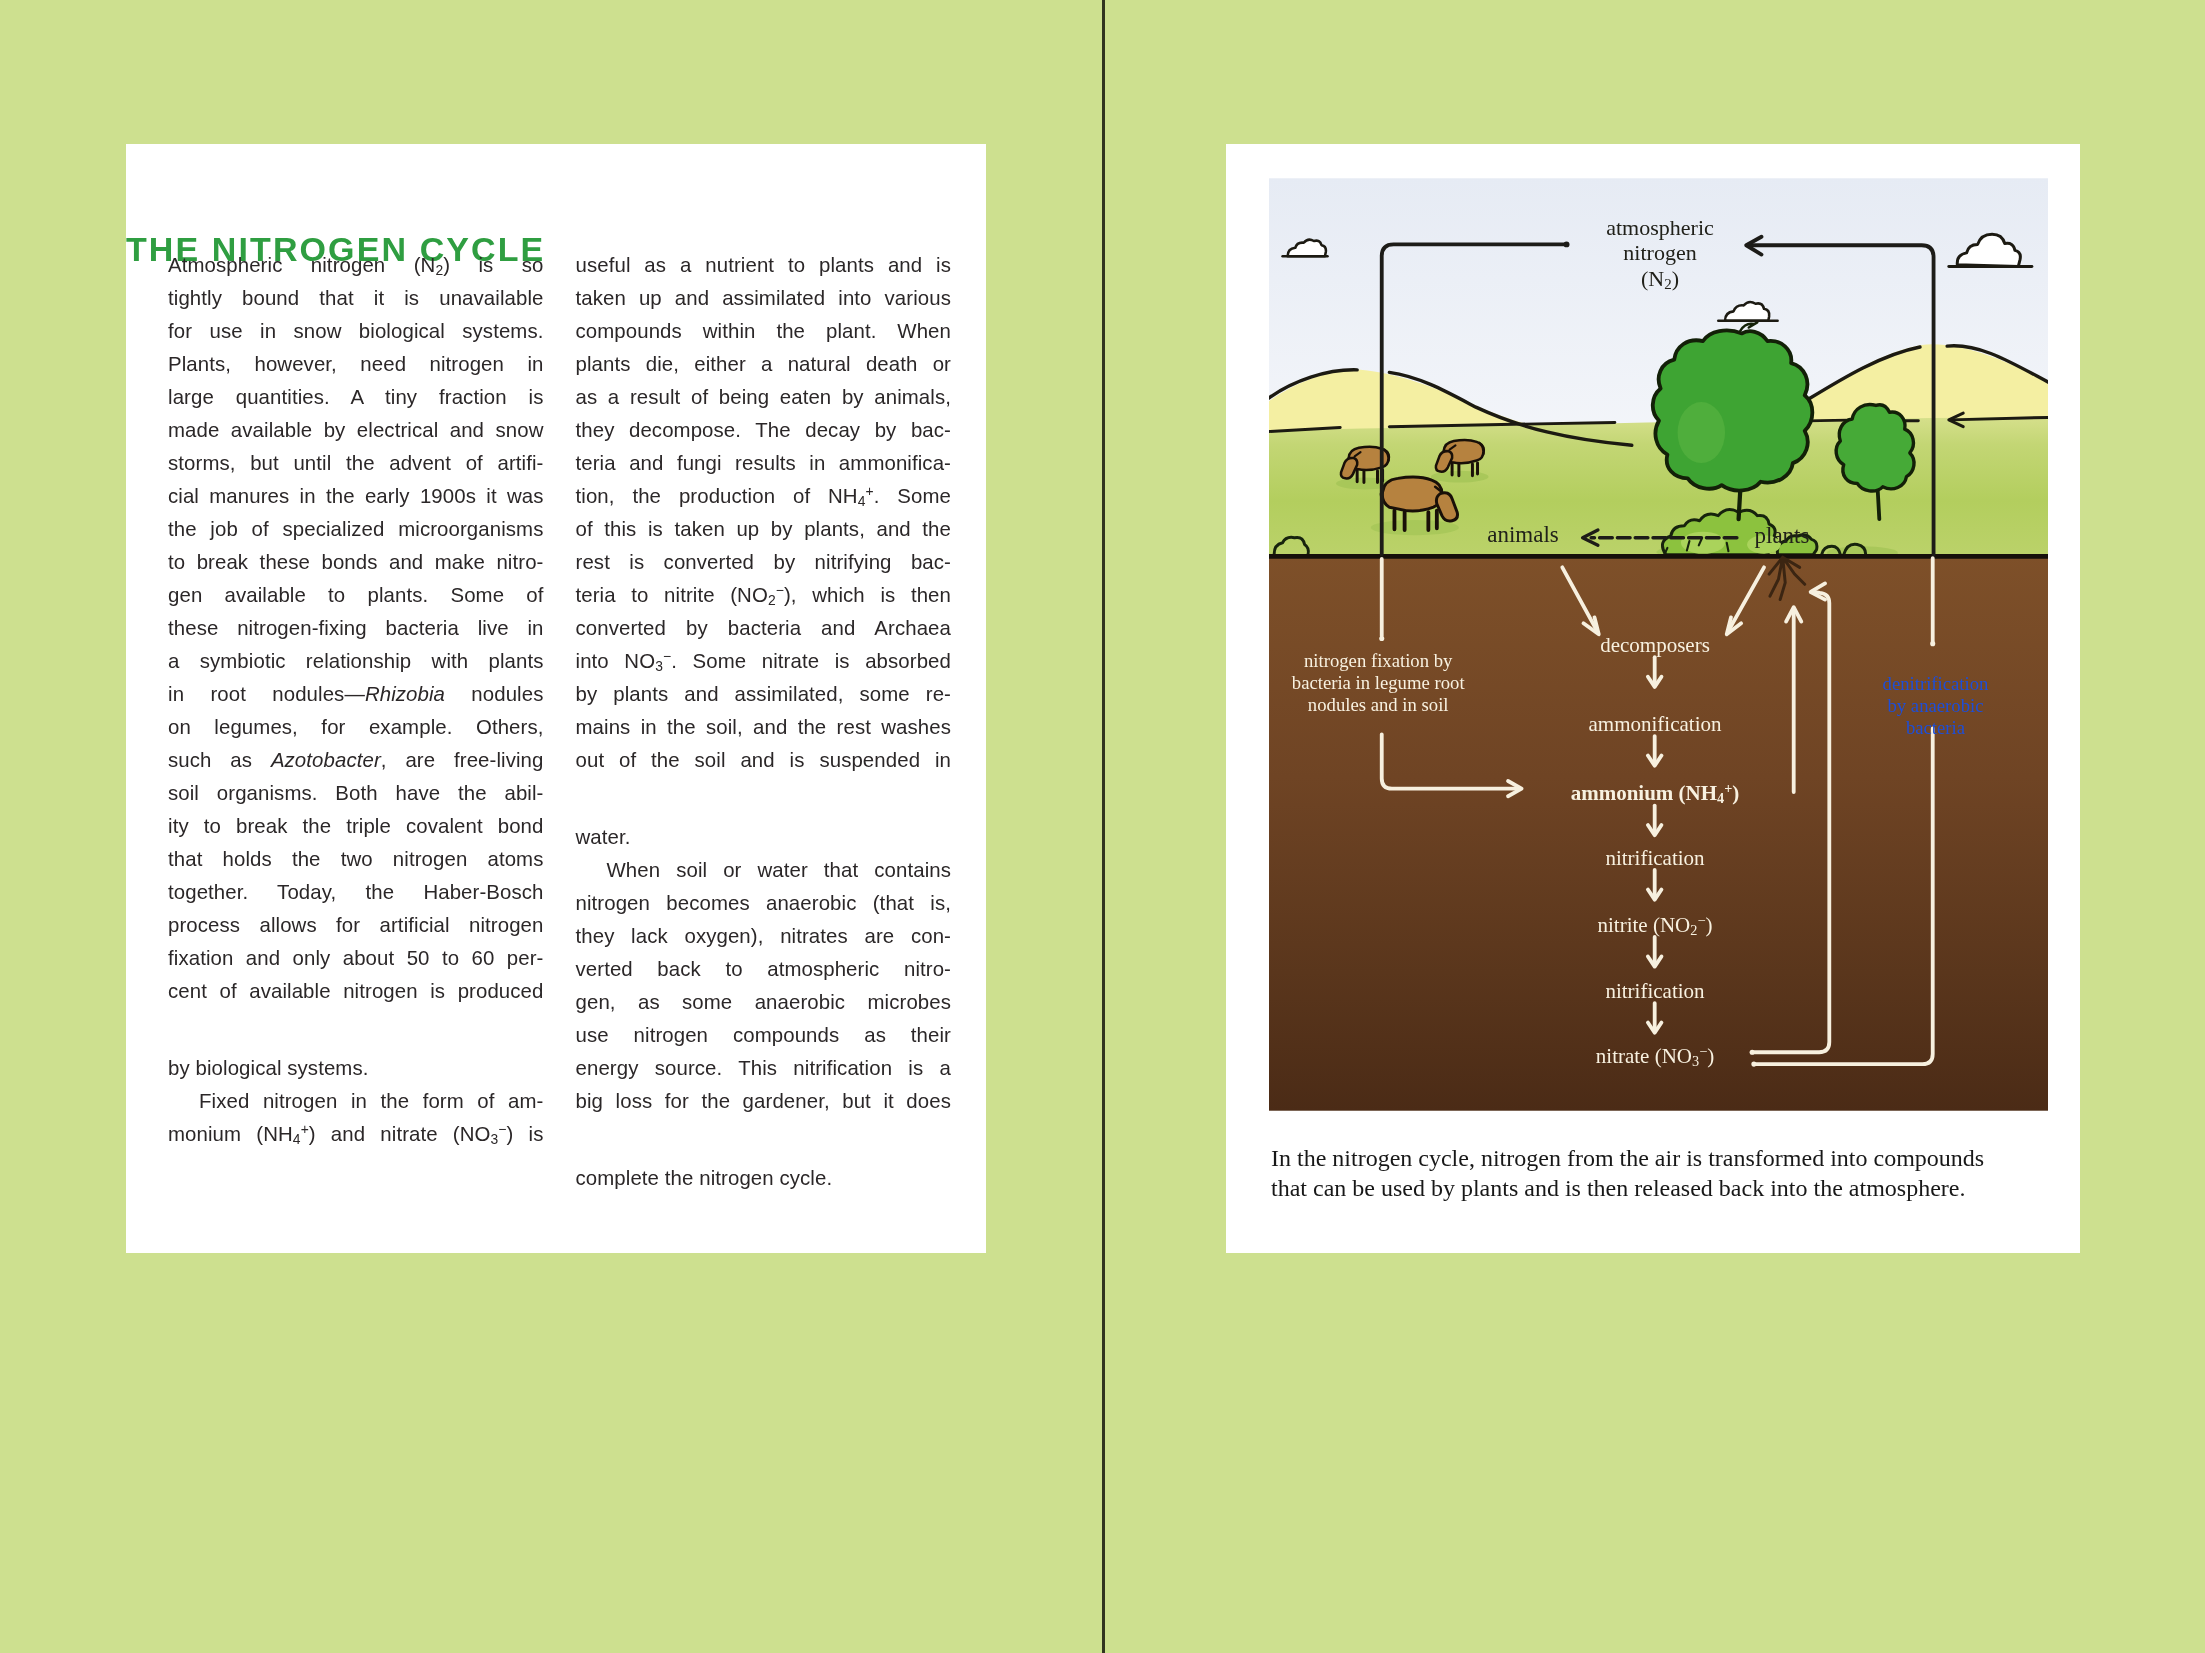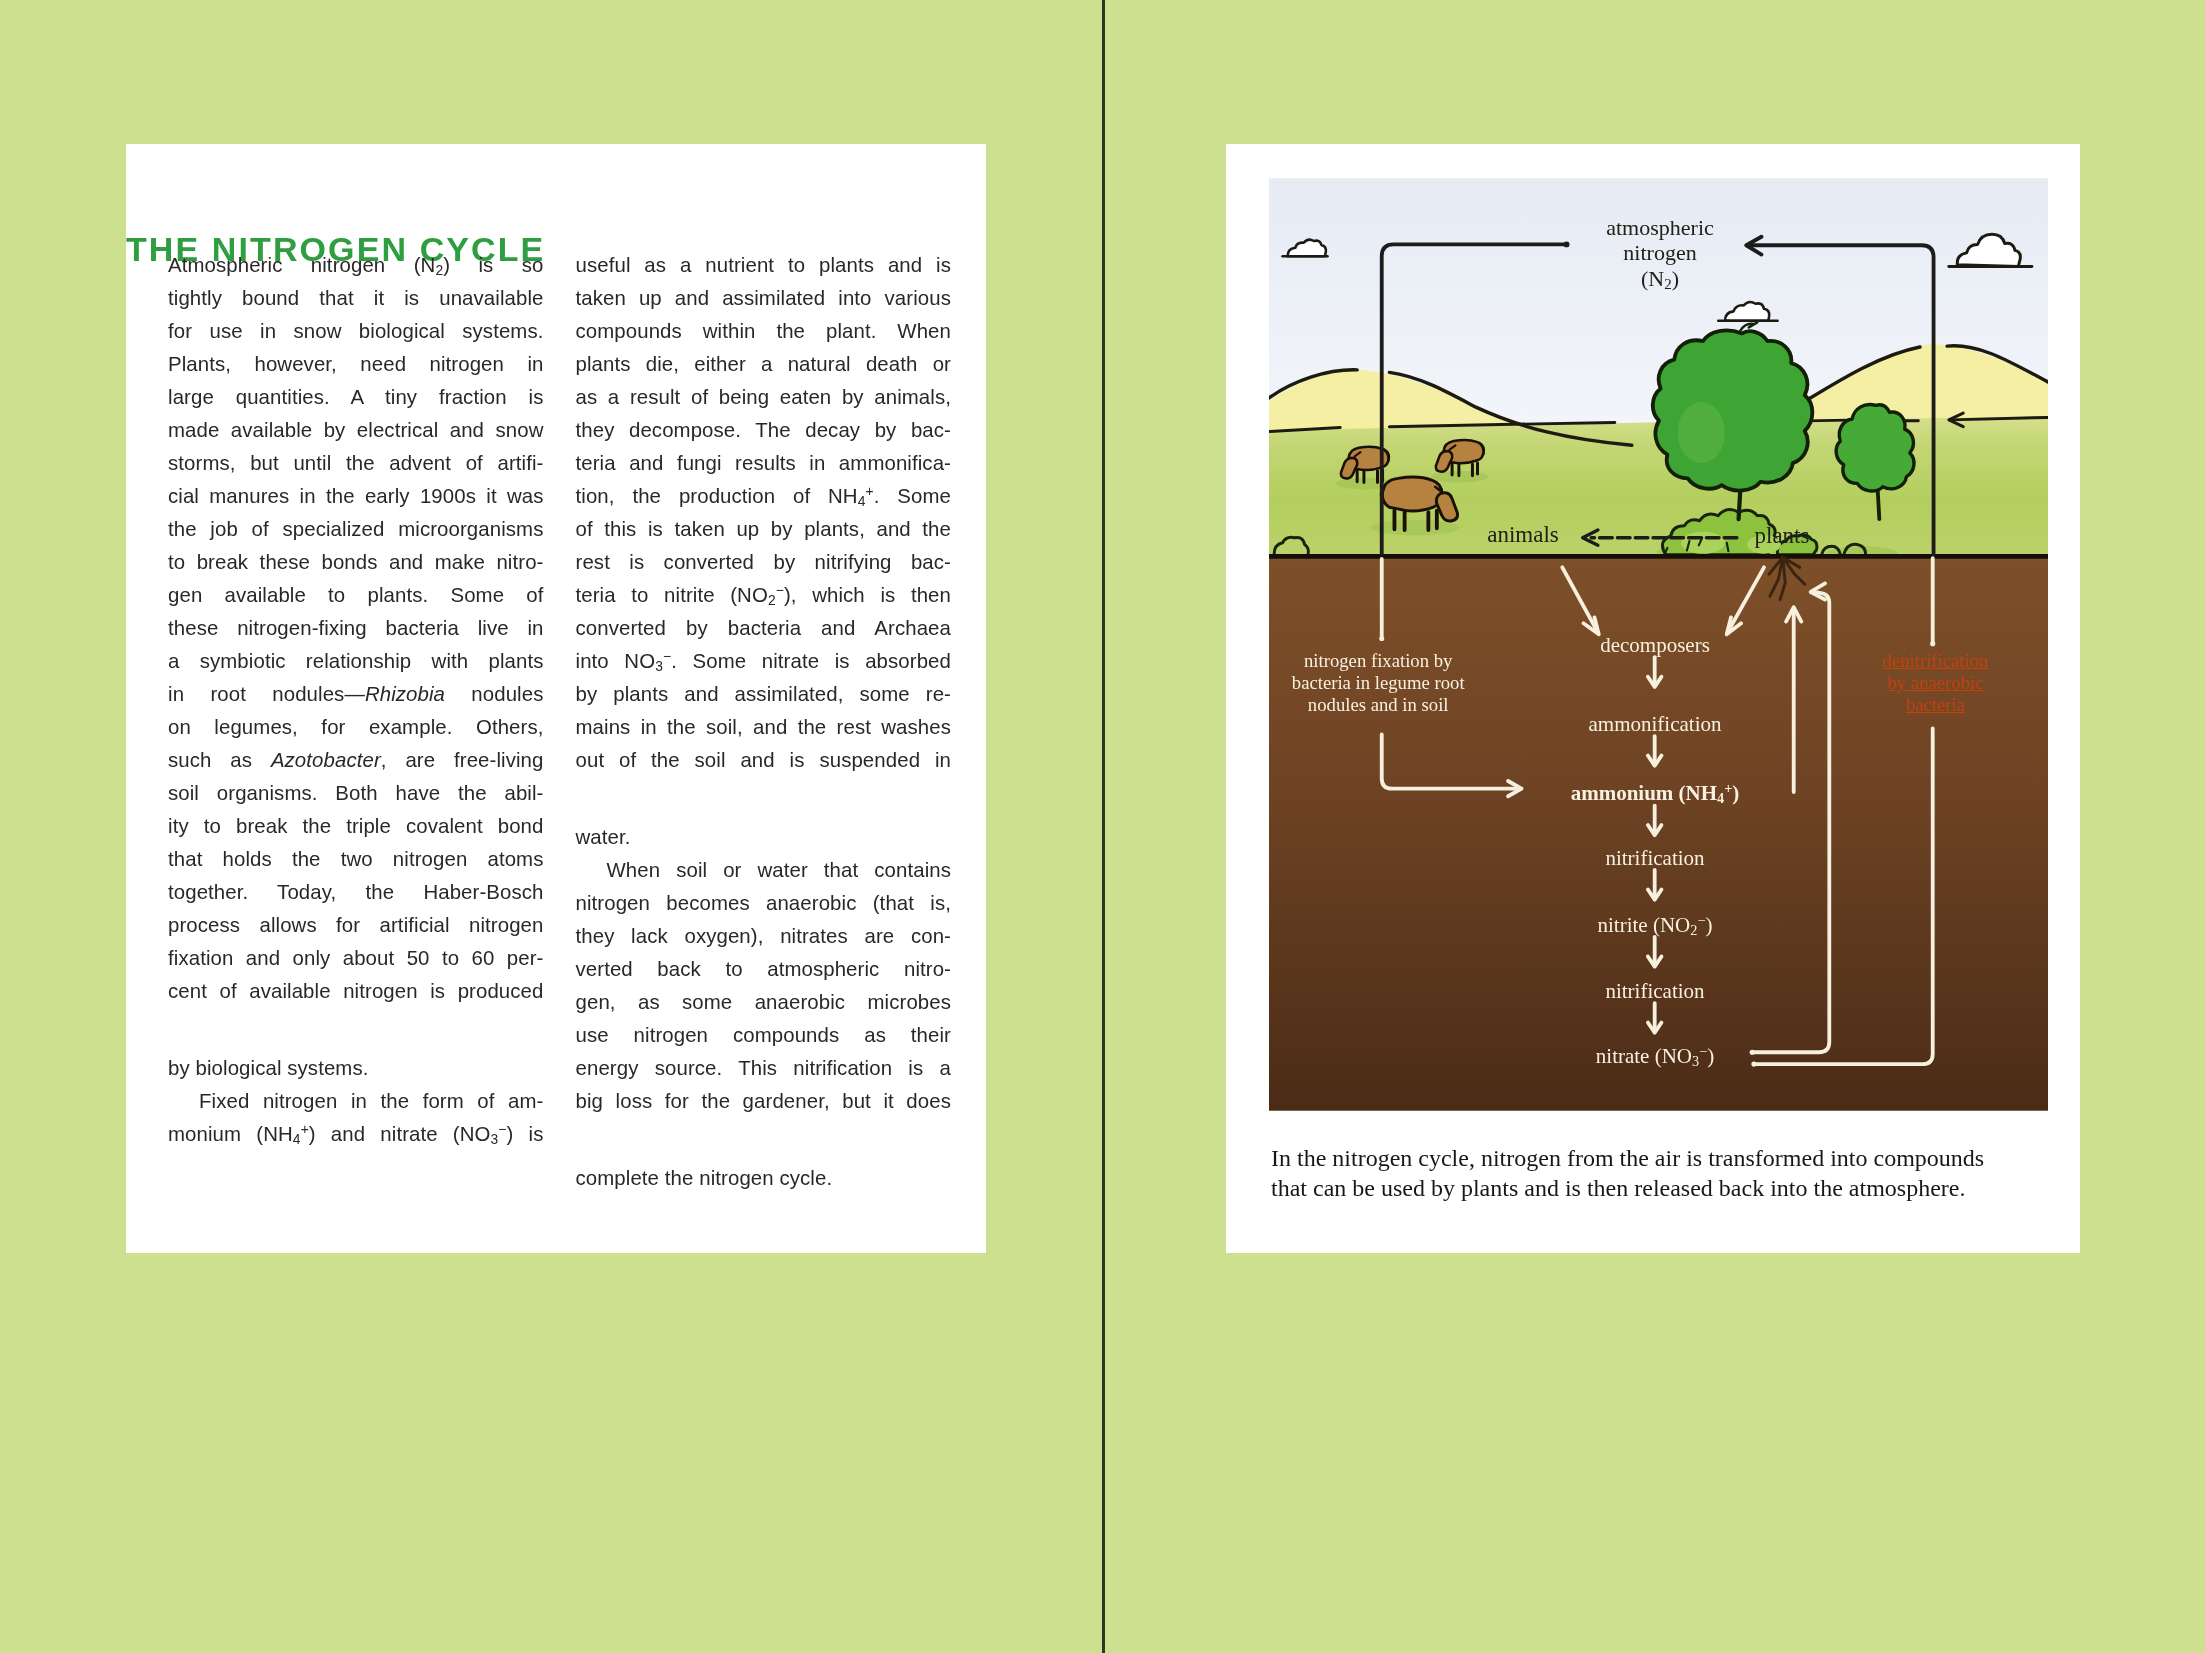--- a/index.html
+++ b/index.html
@@ -22,21 +22,21 @@
   sub{font-size:68%;vertical-align:-0.22em;line-height:0;}
   sup{font-size:68%;vertical-align:0.5em;line-height:0;}
 
   .diagram{position:absolute;left:43px;top:34px;width:751px;height:933px;}
   .diagram svg{position:absolute;left:0;top:0;}
   .dlbl{position:absolute;font-family:"Liberation Serif",serif;text-align:center;}
   .sky-lbl{left:302px;top:37px;width:178px;font-size:22px;line-height:25.4px;color:#21211a;}
   .animals-lbl{left:182px;top:344px;width:144px;font-size:23px;color:#21211a;}
   .plants-lbl{left:441px;top:345px;width:144px;font-size:23px;color:#21211a;}
   .fix-lbl{left:1.7px;top:472px;width:215px;font-size:18.7px;line-height:22px;color:#f8f1e0;}
-  .den-lbl{left:563px;top:472px;width:207px;font-size:18.7px;line-height:22px;color:#c2410c;text-decoration:underline;}
+  .den-lbl{left:563px;top:495px;width:207px;font-size:18.7px;line-height:22px;color:#1d4ed8;}
   .chain-lbl{position:absolute;left:259px;width:254px;text-align:center;
     font-family:"Liberation Serif",serif;font-size:21px;color:#f8f1e0;}
   .caption{position:absolute;left:45px;top:999px;width:772px;margin:0;
     font-family:"Liberation Serif",serif;font-size:24px;line-height:30px;color:#181818;}
 </style>
 </head>
 <body>
 
 <div class="canvas">
   <div class="spine"></div>

